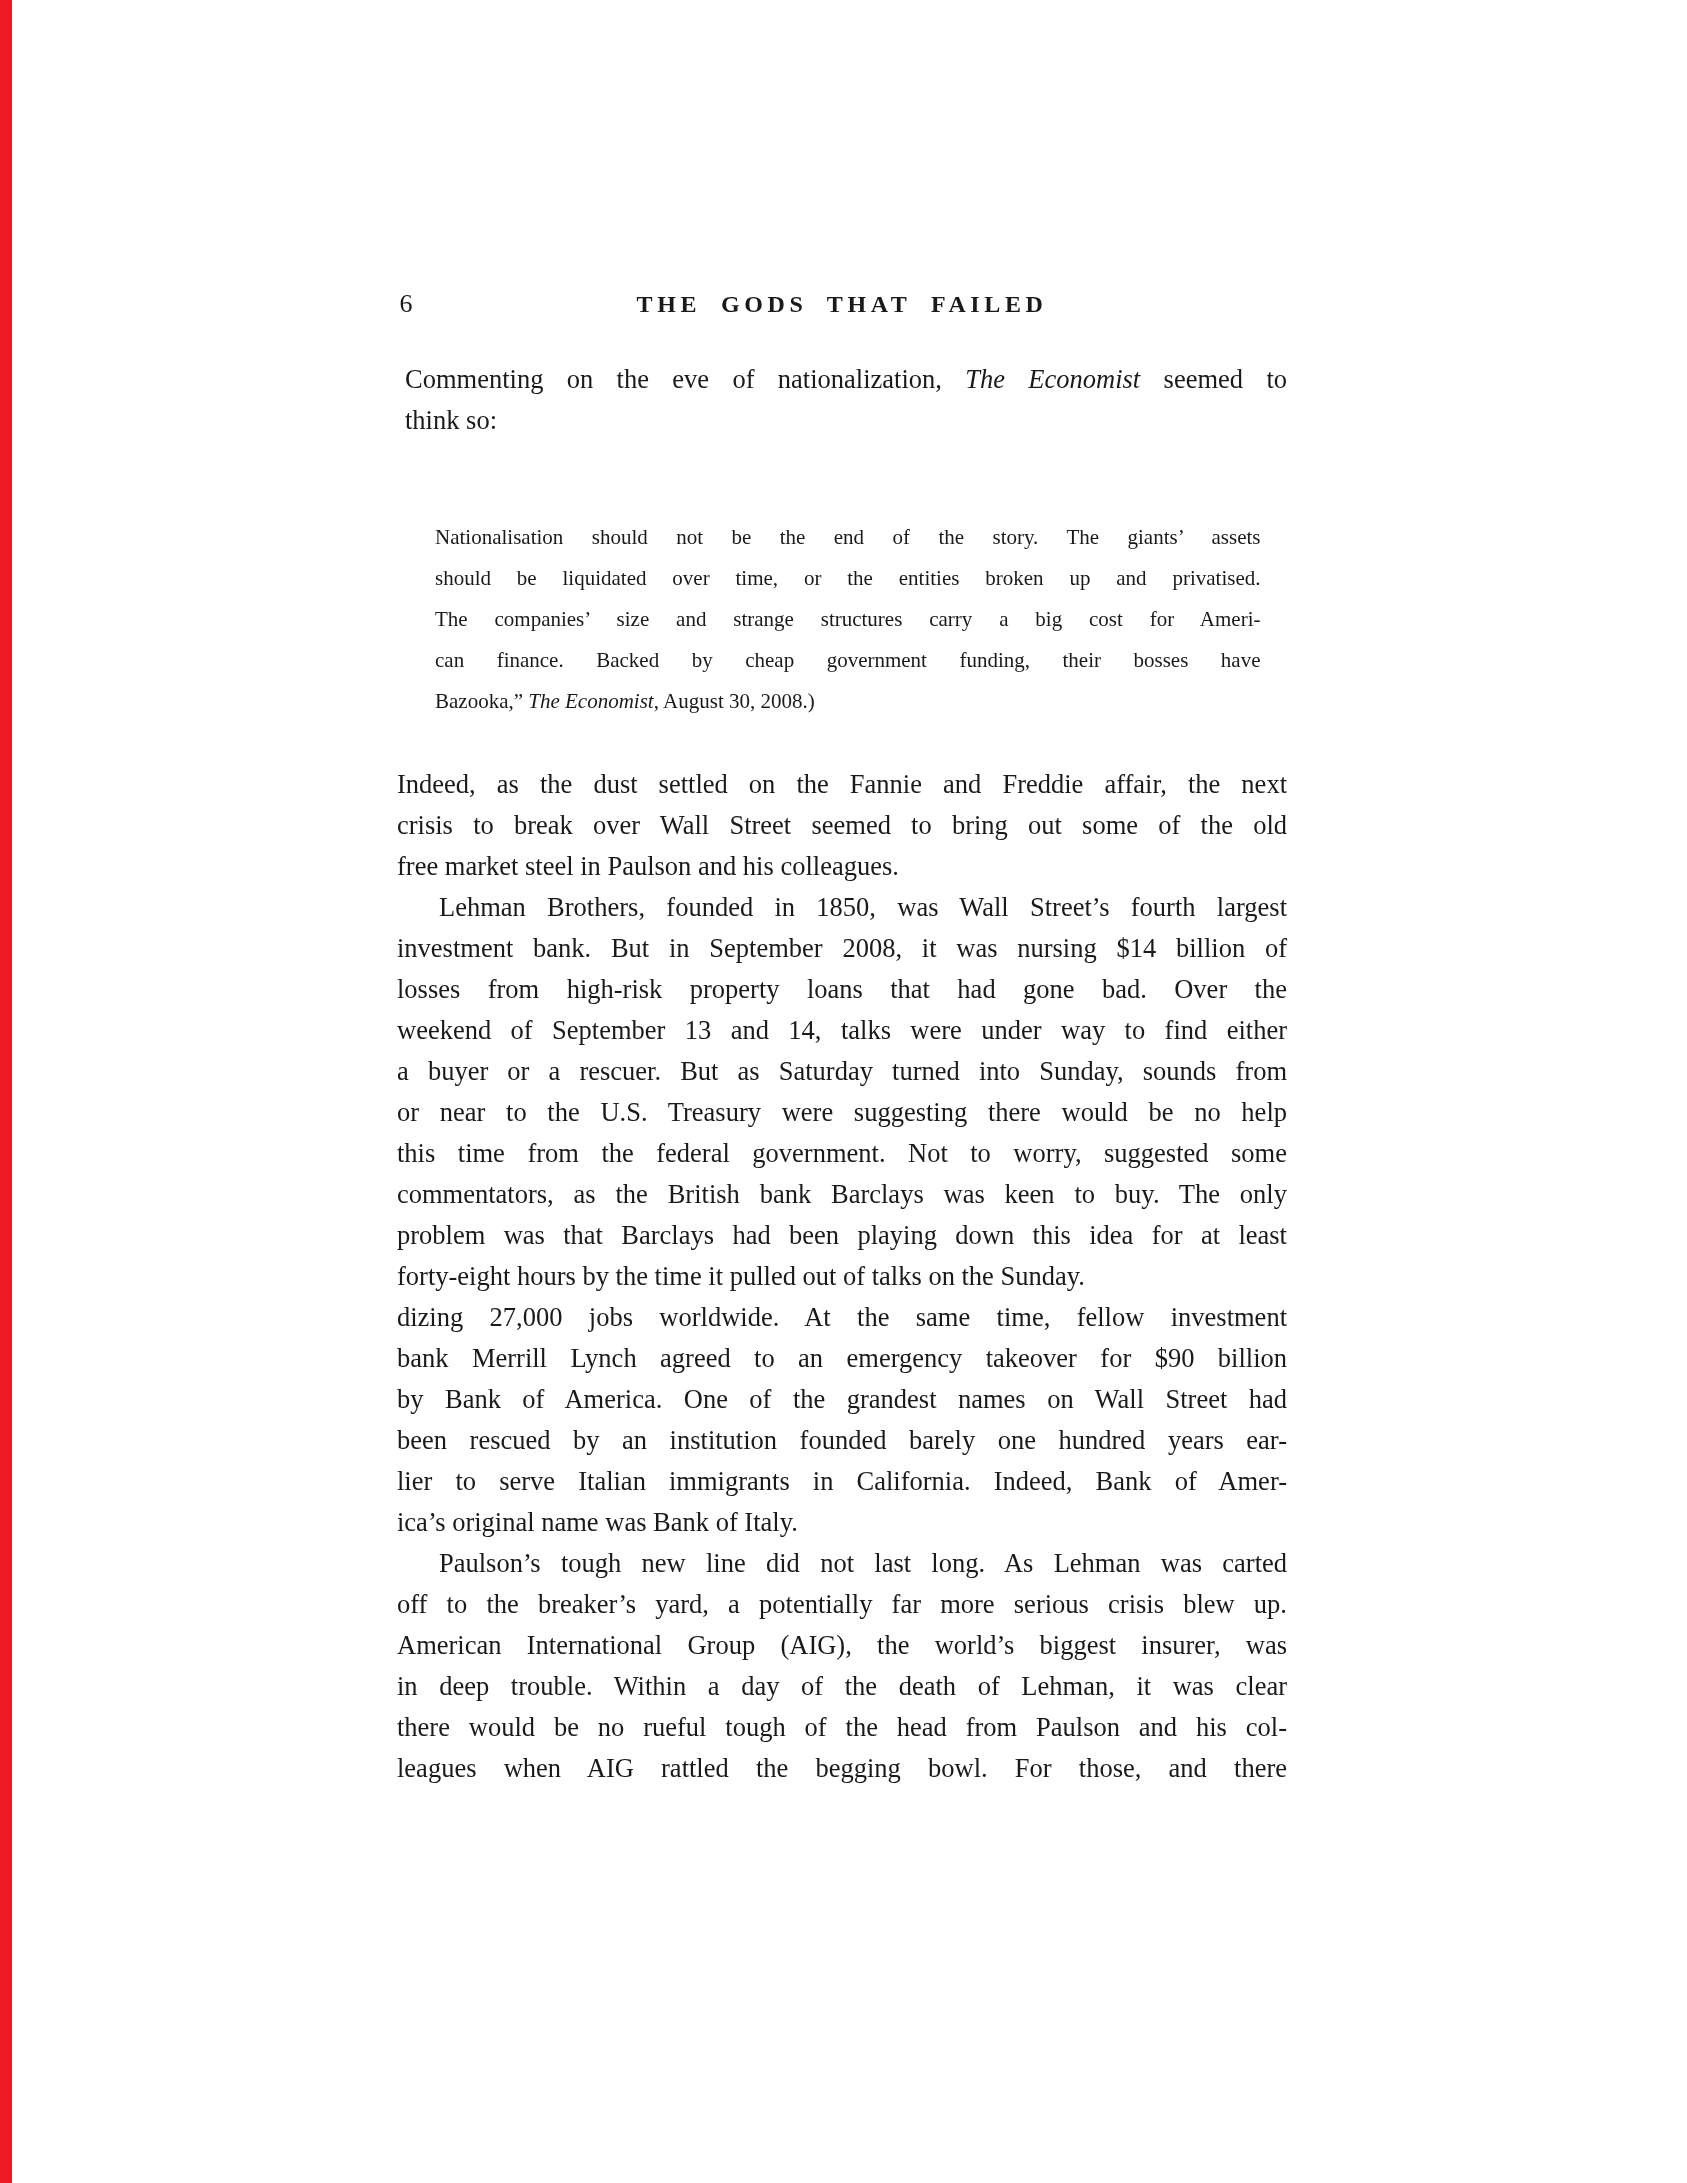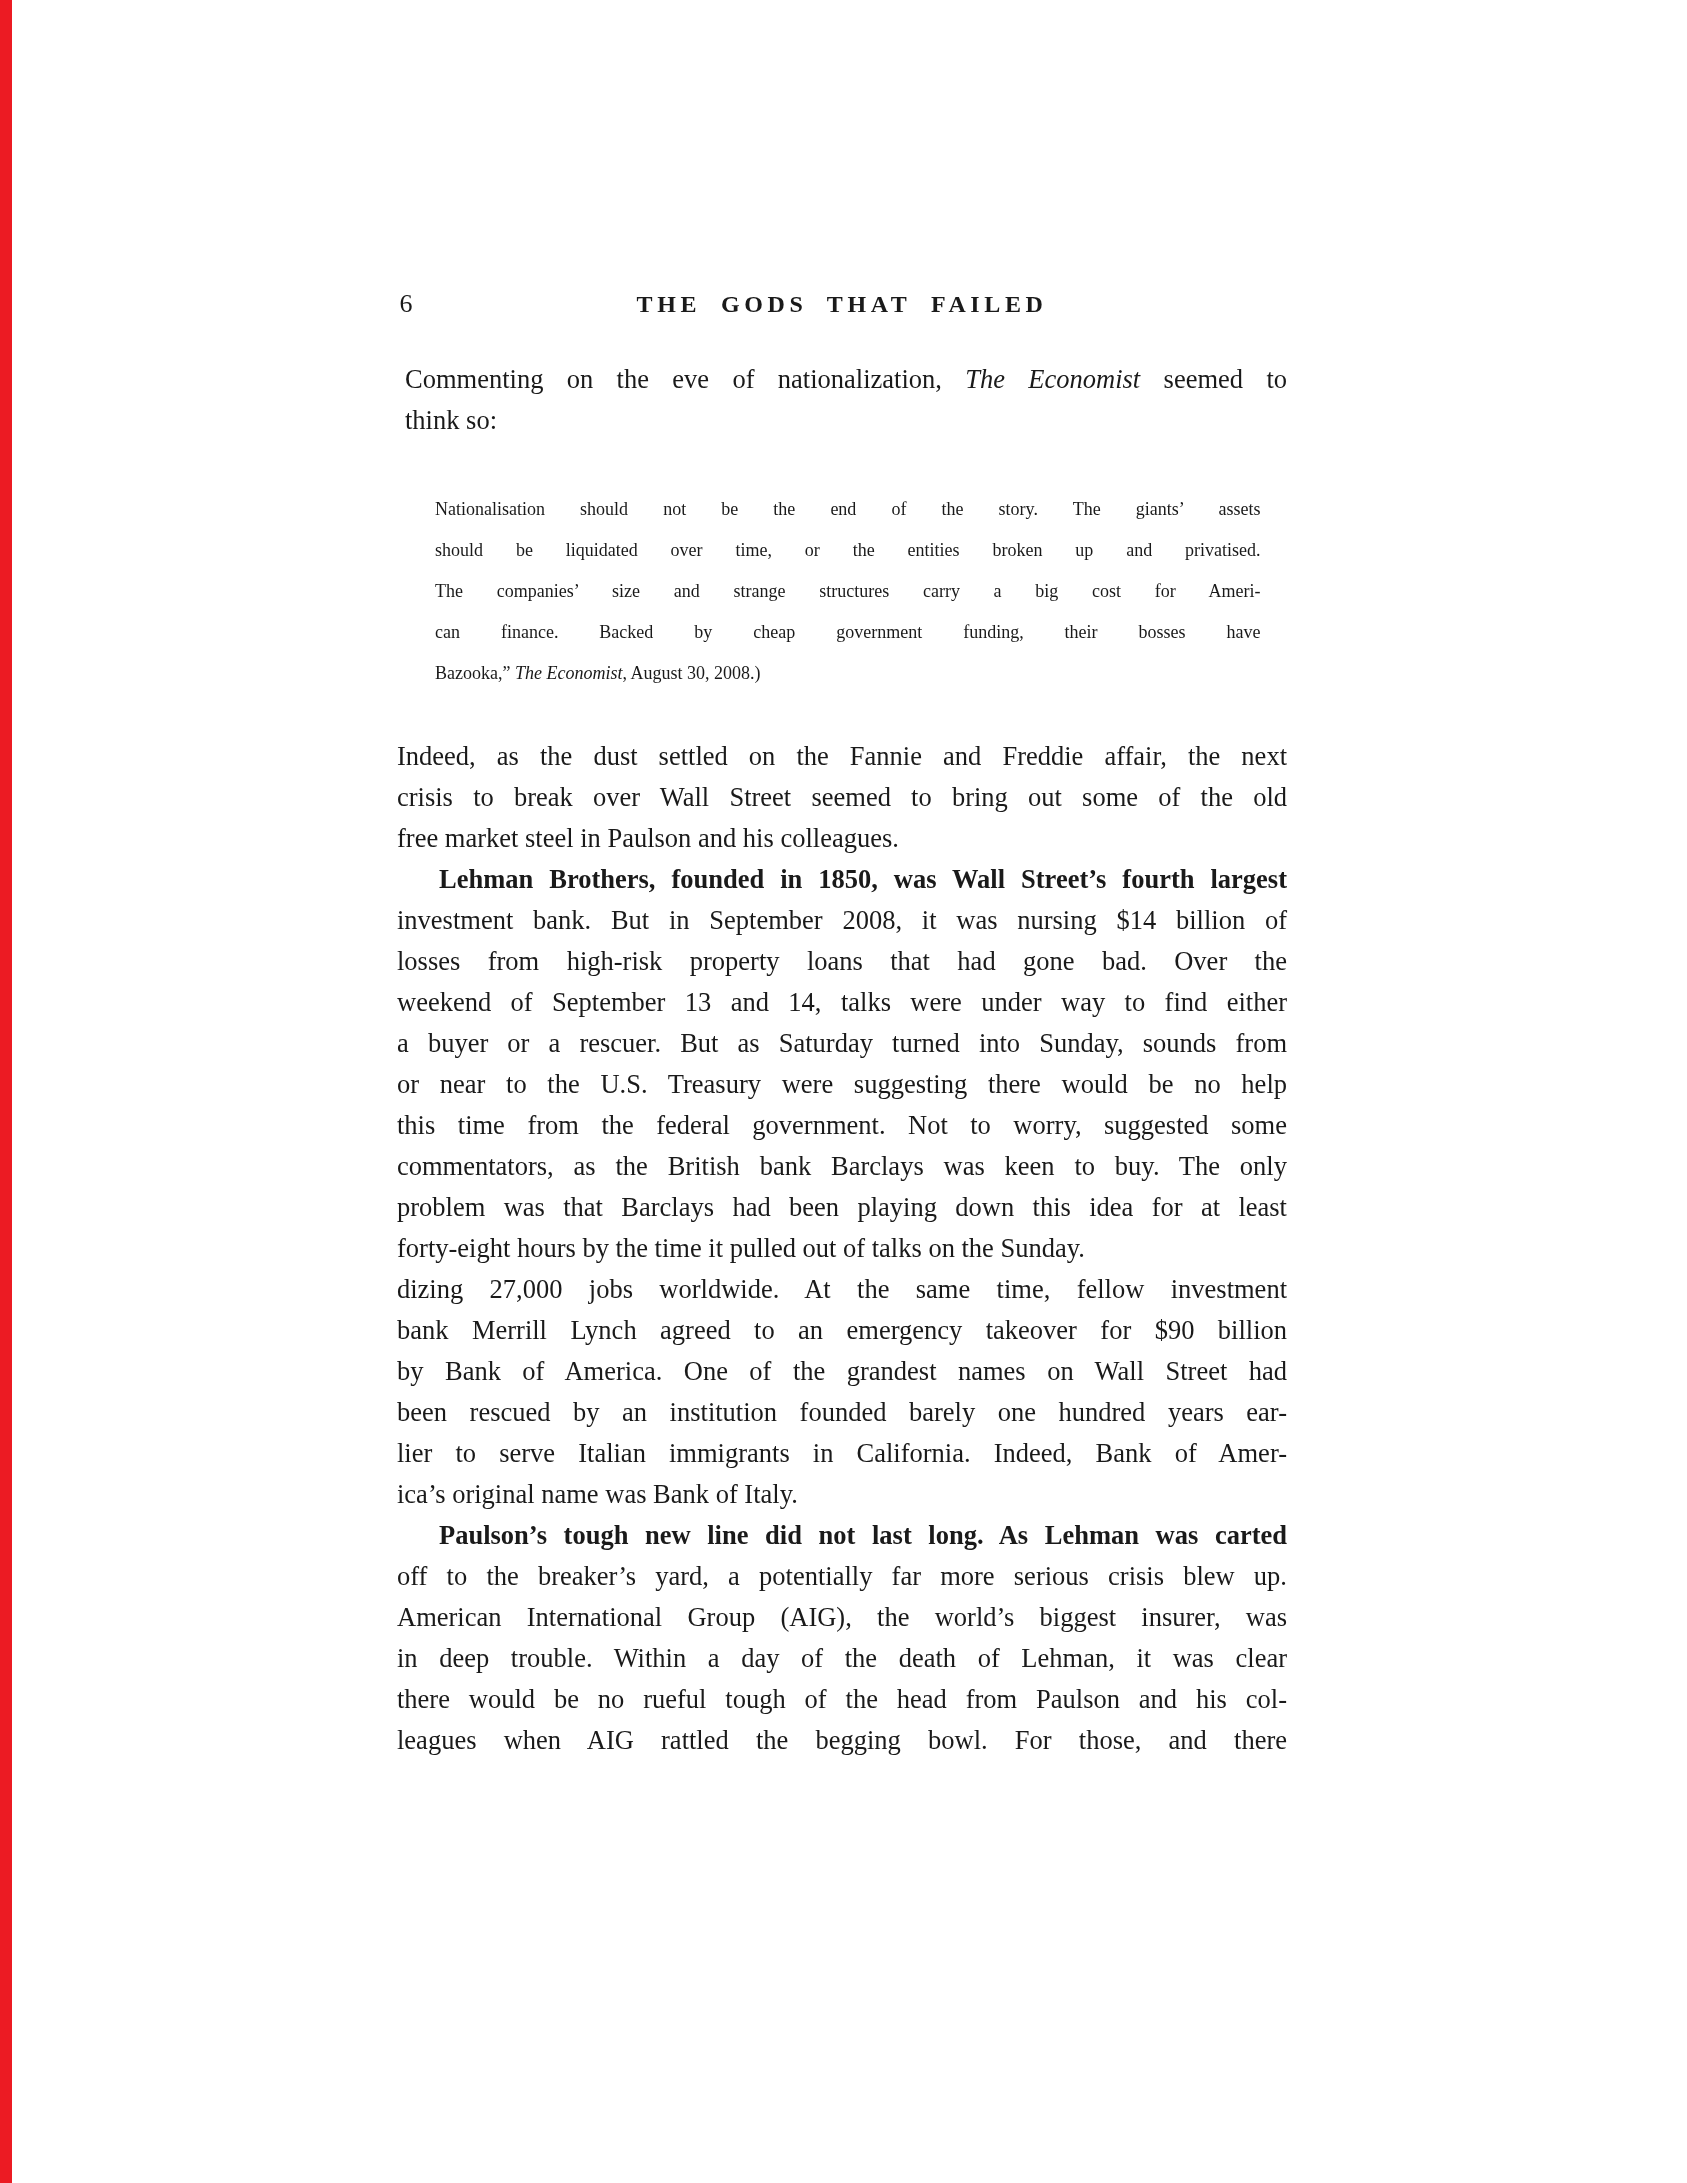--- a/index.html
+++ b/index.html
@@ -32,34 +32,34 @@
     display:block;
     text-align:center;
     font-size:24px;
     letter-spacing:4.6px;
     word-spacing:9.3px;
     font-weight:bold;
   }
   .textblock{font-size:26.5px;line-height:41px;}
   #intro-paragraph{margin-top:41px;margin-left:8px;}
   #block-quote{
-    margin-top:48px;
+    margin-top:76px;
     padding-left:38px;
     padding-right:26.5px;
-    font-size:18px;
+    font-size:21px;
     line-height:41px;
   }
   #body-text{margin-top:42px;}
   .line{
     text-align:justify;
     text-align-last:justify;
     white-space:normal;
   }
   .line.last{text-align-last:left;}
-  .line.indent{text-indent:42px;font-weight:bold;}
+  .line.indent{text-indent:42px;}
   .line i{font-style:italic;}
 </style>
 </head>
 <body>
 
 <div id="page" style="background: rgb(255, 255, 255); color: rgb(26, 26, 26);">
   <div id="edge-bar" style="background: rgb(236, 27, 35);"></div>
   <div id="content">
     <div id="page-header">
       <span id="page-number">6</span>

